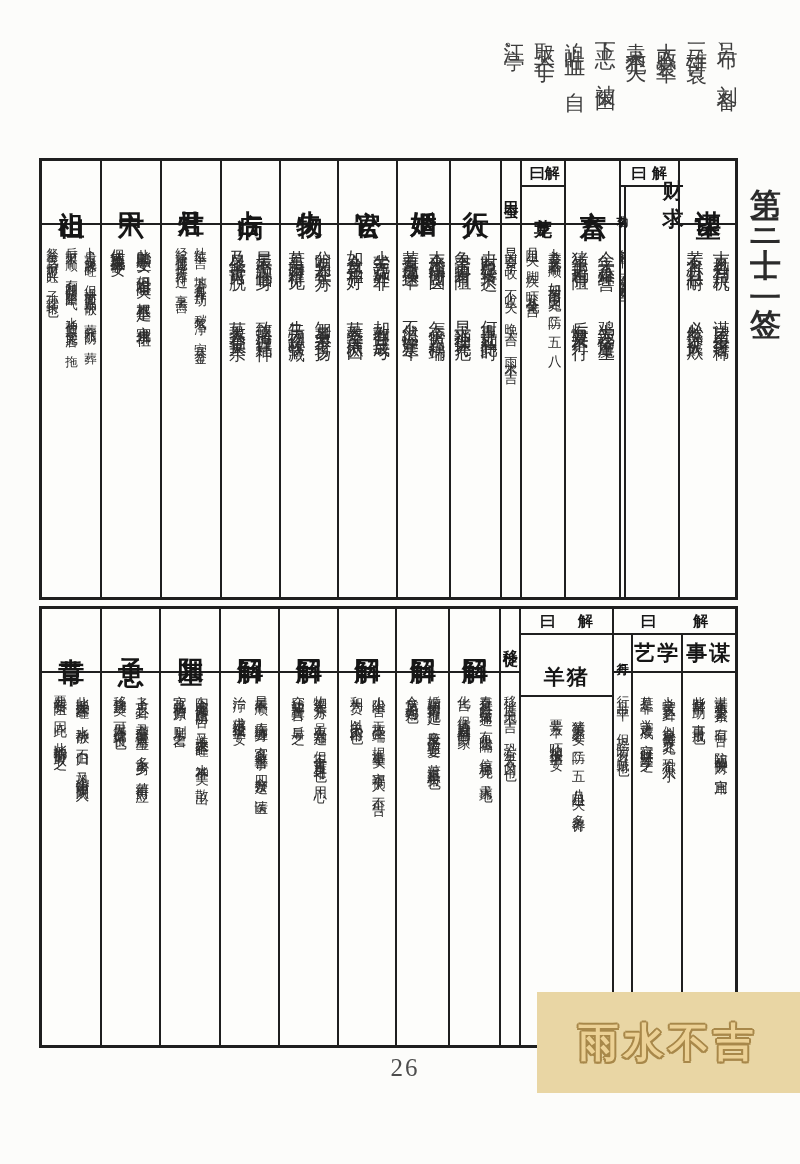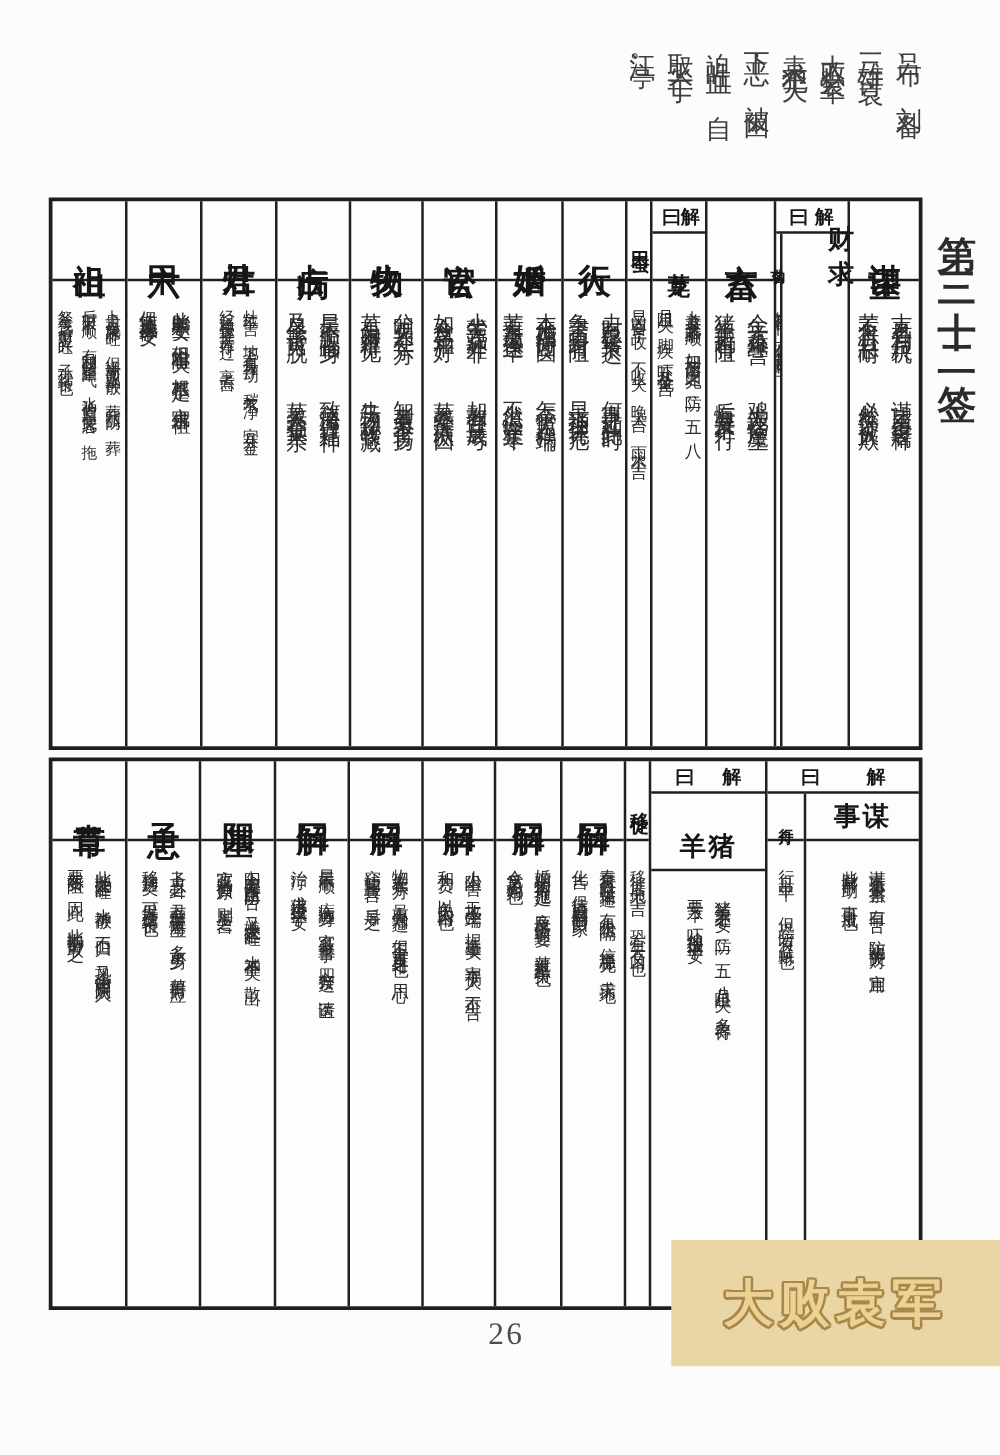--- a/index.html
+++ b/index.html
@@ -332,29 +332,38 @@
         </div>
         <div class="subrow">
           <div class="sub" style="flex: 20 1 0%;">
             <div class="shdr">
               <span class="stk sml">行舟</span>
             </div>
             <div class="vcell size-nr">
               <div class="vline">行舟中平　但恐防有盗贼也</div>
             </div>
           </div>
+          <div class="sub" style="flex: 58 1 0%;">
+            <div class="shdr">
+              <span class="">艺学</span>
+            </div>
+            <div class="vcell size-sm">
+              <div class="vline">卜学技艺之卦　似众星侵月之兆　恐有小人小</div>
+              <div class="vline">惹是非　学之难成　宜候时运才学之</div>
+            </div>
+          </div>
           <div class="sub" style="flex: 62 1 0%;">
             <div class="shdr">
               <span class="">事谋</span>
             </div>
             <div class="vcell size-sm">
               <div class="vline">谋事有小人害累　有口舌　防祸非失财　宜用</div>
               <div class="vline">些财帛帮助　事可成也</div>
             </div>
           </div>
         </div>
       </div>
     </div>
   <div class="pagenum">26</div>
   <div class="watermark">
-    <span>大败袁军</span>
+    <span>雨水不吉</span>
   </div>
 </div>
 
 </body></html>

